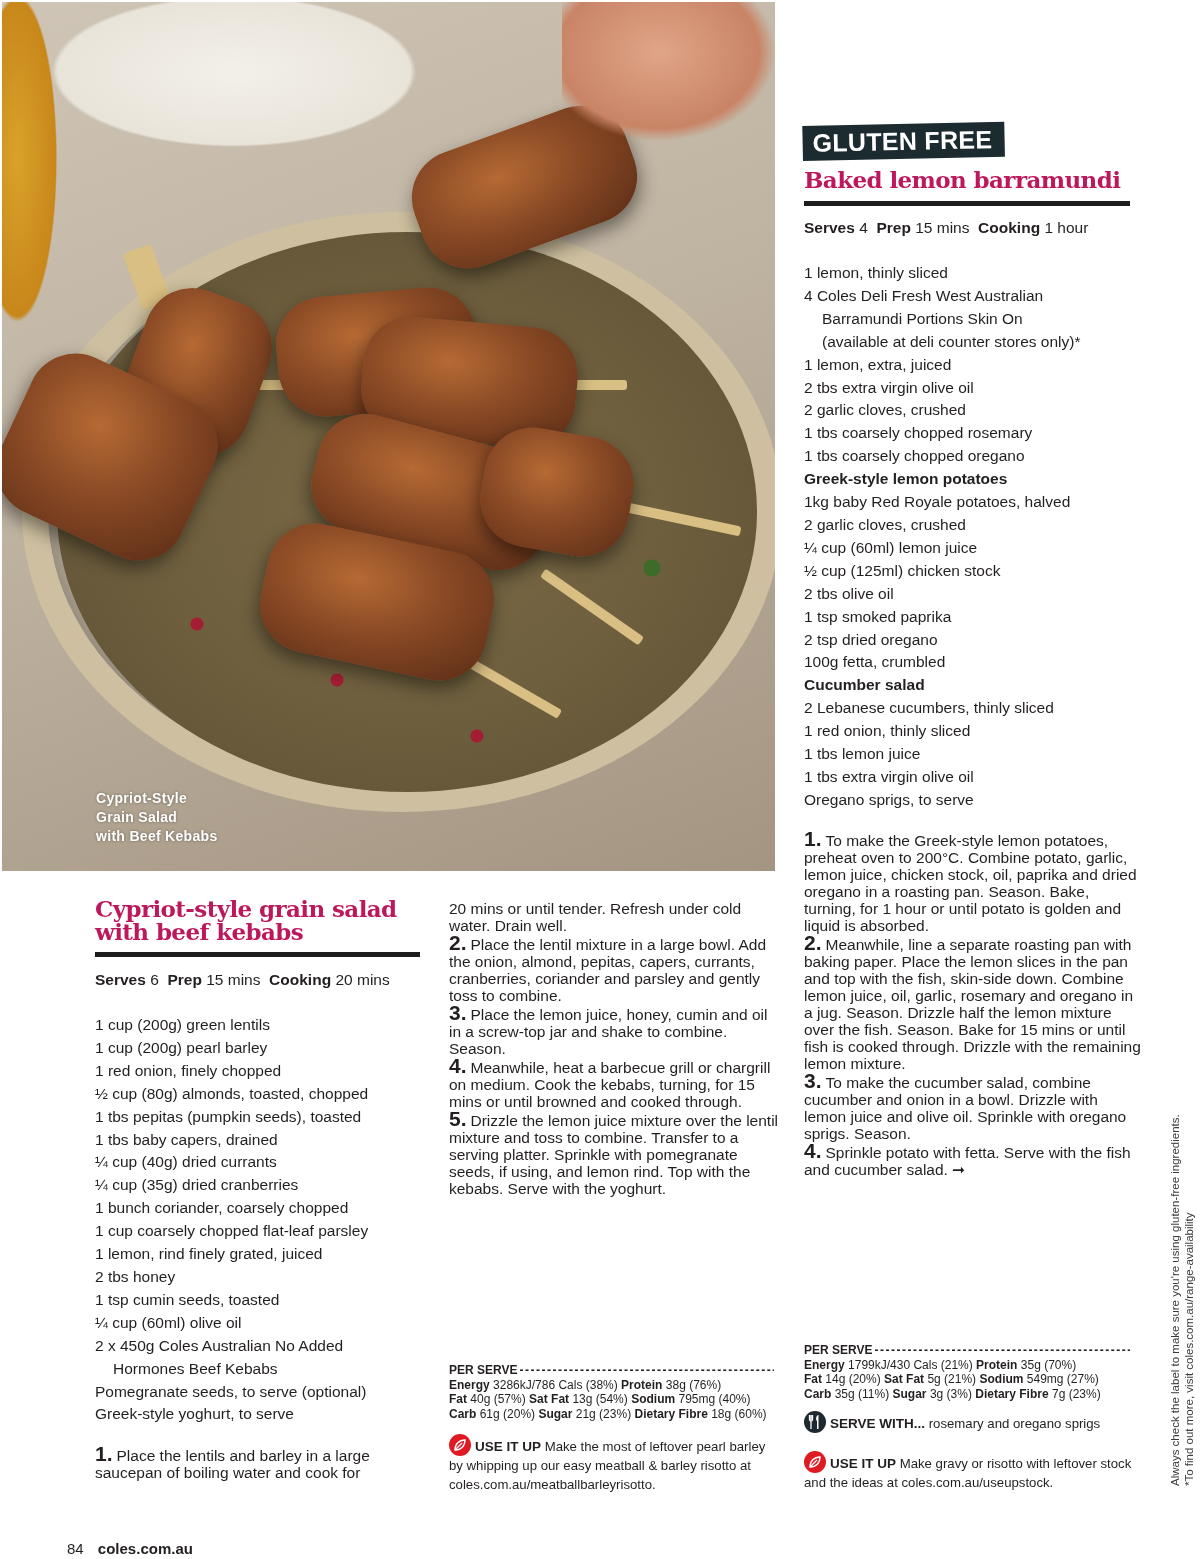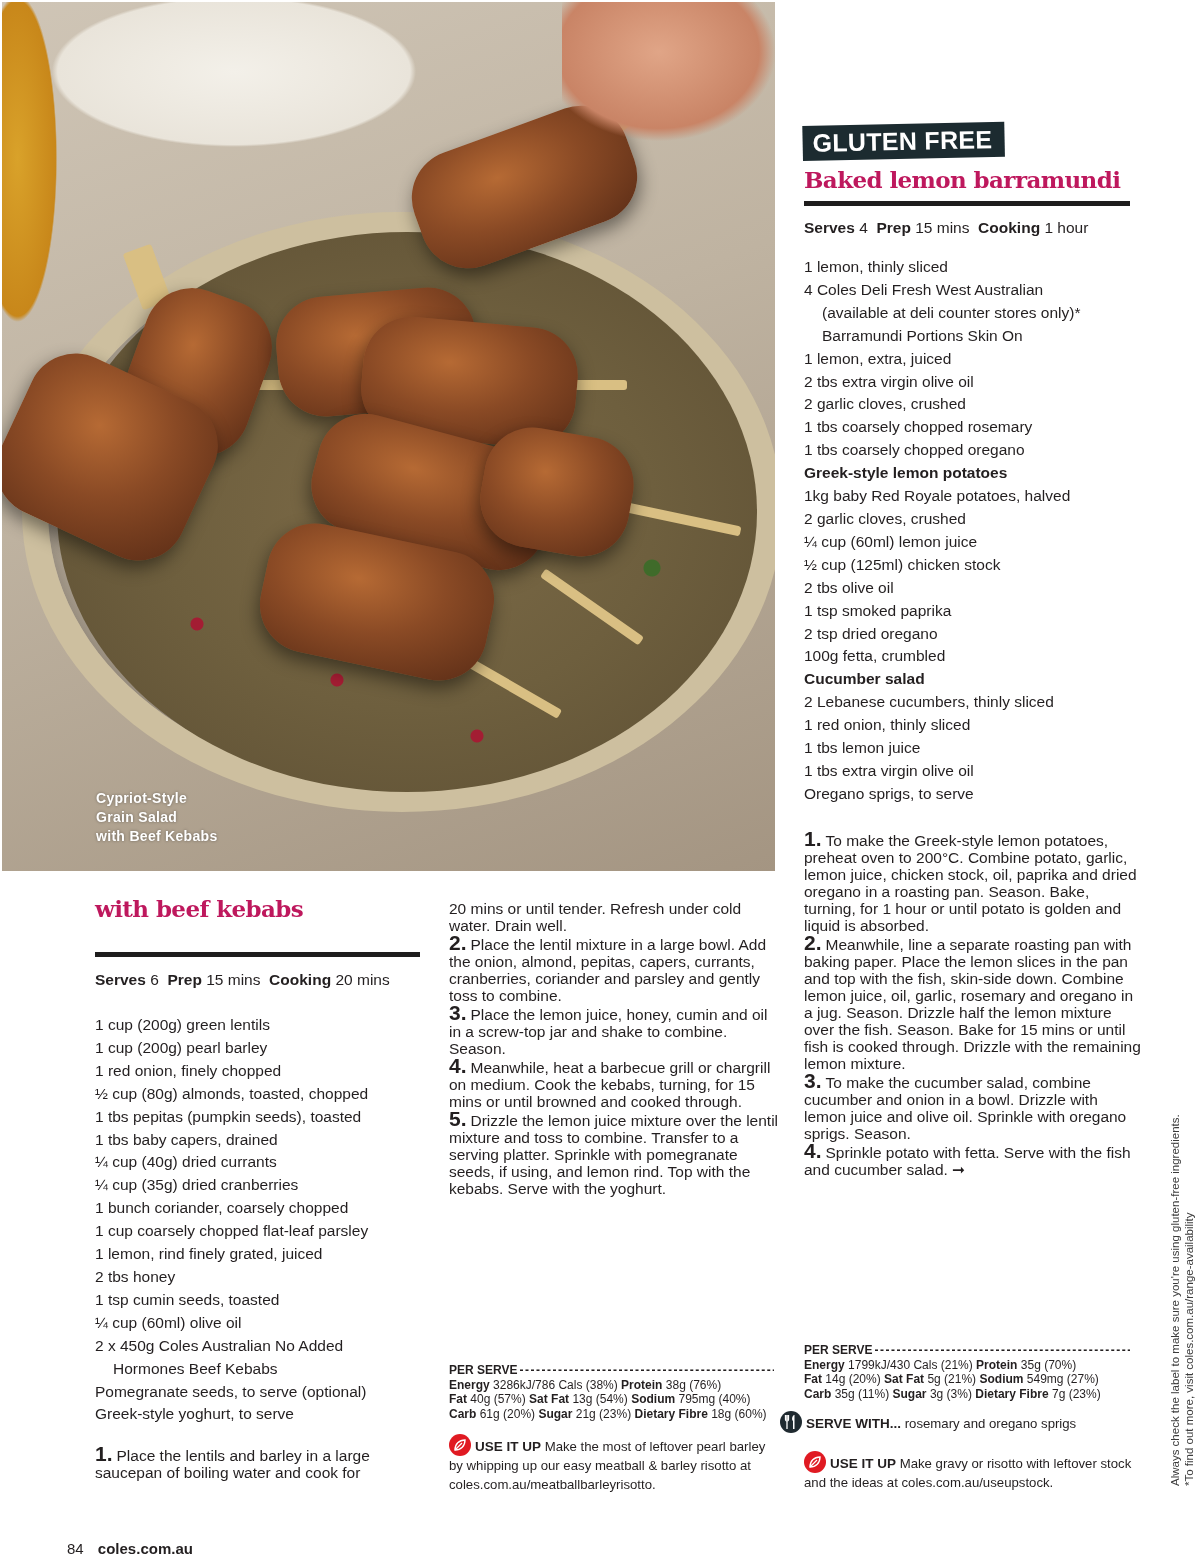--- a/index.html
+++ b/index.html
@@ -75,24 +75,24 @@
 
   
   .gf-badge {
     position: absolute; left: 803px; top: 126px; background: #1c2b30; color: #ffffff;
     font-weight: bold; font-size: 25px; padding: 3px 12px 3px 10px; letter-spacing: .3px;
     transform: rotate(-1.2deg); transform-origin: left bottom;
   }
   #right-title { position: absolute; left: 804px; top: 166px; font-size: 23px; }
   #right-rule { position: absolute; left: 804px; top: 201px; width: 326px; }
   #right-meta { position: absolute; left: 804px; top: 219px; }
-  #right-ings { position: absolute; left: 804px; top: 256px; width: 340px; }
+  #right-ings { position: absolute; left: 804px; top: 262px; width: 340px; }
   #right-method { position: absolute; left: 804px; top: 830px; width: 340px; }
   #right-nutrition { position: absolute; left: 804px; top: 1343px; width: 326px; }
-  #right-servewith { position: absolute; left: 780px; top: 1411px; width: 330px; }
+  #right-servewith { position: absolute; left: 804px; top: 1411px; width: 330px; }
   #right-useitup { position: absolute; left: 804px; top: 1451px; width: 330px; }
 
   
   #left-title { position: absolute; left: 95px; top: 897px; font-size: 23px; line-height: 23px; width: 330px; }
   #left-rule { position: absolute; left: 95px; top: 952px; width: 325px; }
   #left-meta { position: absolute; left: 95px; top: 971px; }
   #left-ings { position: absolute; left: 95px; top: 1014px; width: 340px; }
   #left-method1 { position: absolute; left: 95px; top: 1445px; width: 335px; }
 
   
@@ -146,22 +146,22 @@
   <b>Serves</b>
   <span>4</span>&nbsp;
   <b>Prep</b>
   <span>15 mins</span>&nbsp;
   <b>Cooking</b>
   <span>1 hour</span>
 </div>
 <ul id="right-ings" class="ing-list">
     <li class="">1 lemon, thinly sliced</li>
     <li class="">4 Coles Deli Fresh West Australian</li>
+    <li class="indent">Barramundi Portions Skin On</li>
     <li class="indent">(available at deli counter stores only)*</li>
-    <li class="indent">Barramundi Portions Skin On</li>
     <li class="">1 lemon, extra, juiced</li>
     <li class="">2 tbs extra virgin olive oil</li>
     <li class="">2 garlic cloves, crushed</li>
     <li class="">1 tbs coarsely chopped rosemary</li>
     <li class="">1 tbs coarsely chopped oregano</li>
     <li class="heading">Greek-style lemon potatoes</li>
     <li class="">1kg baby Red Royale potatoes, halved</li>
     <li class="">2 garlic cloves, crushed</li>
     <li class="">¼ cup (60ml) lemon juice</li>
     <li class="">½ cup (125ml) chicken stock</li>
@@ -208,20 +208,21 @@
   <span class="icon-circle red">
     <svg width="16" height="16" viewBox="0 0 16 16">
         <path d="M3 13C3 7 7 3 13 3c0 6-4 10-10 10z" fill="none" stroke="#fff" stroke-width="1.4"></path>
         <path d="M3 13L10 6" stroke="#fff" stroke-width="1.2"></path>
       </svg>
   </span><b>USE IT UP</b>
   <span>Make gravy or risotto with leftover stock and the ideas at coles.com.au/useupstock.</span>
 </div>
 
 <h2 id="left-title" class="recipe-title">
+  <span style="display:block">Cypriot-style grain salad</span>
   <span style="display:block">with beef kebabs</span>
 </h2>
 <div id="left-rule" class="rule"></div>
 <div id="left-meta" class="meta">
   <b>Serves</b>
   <span>6</span>&nbsp;
   <b>Prep</b>
   <span>15 mins</span>&nbsp;
   <b>Cooking</b>
   <span>20 mins</span>

